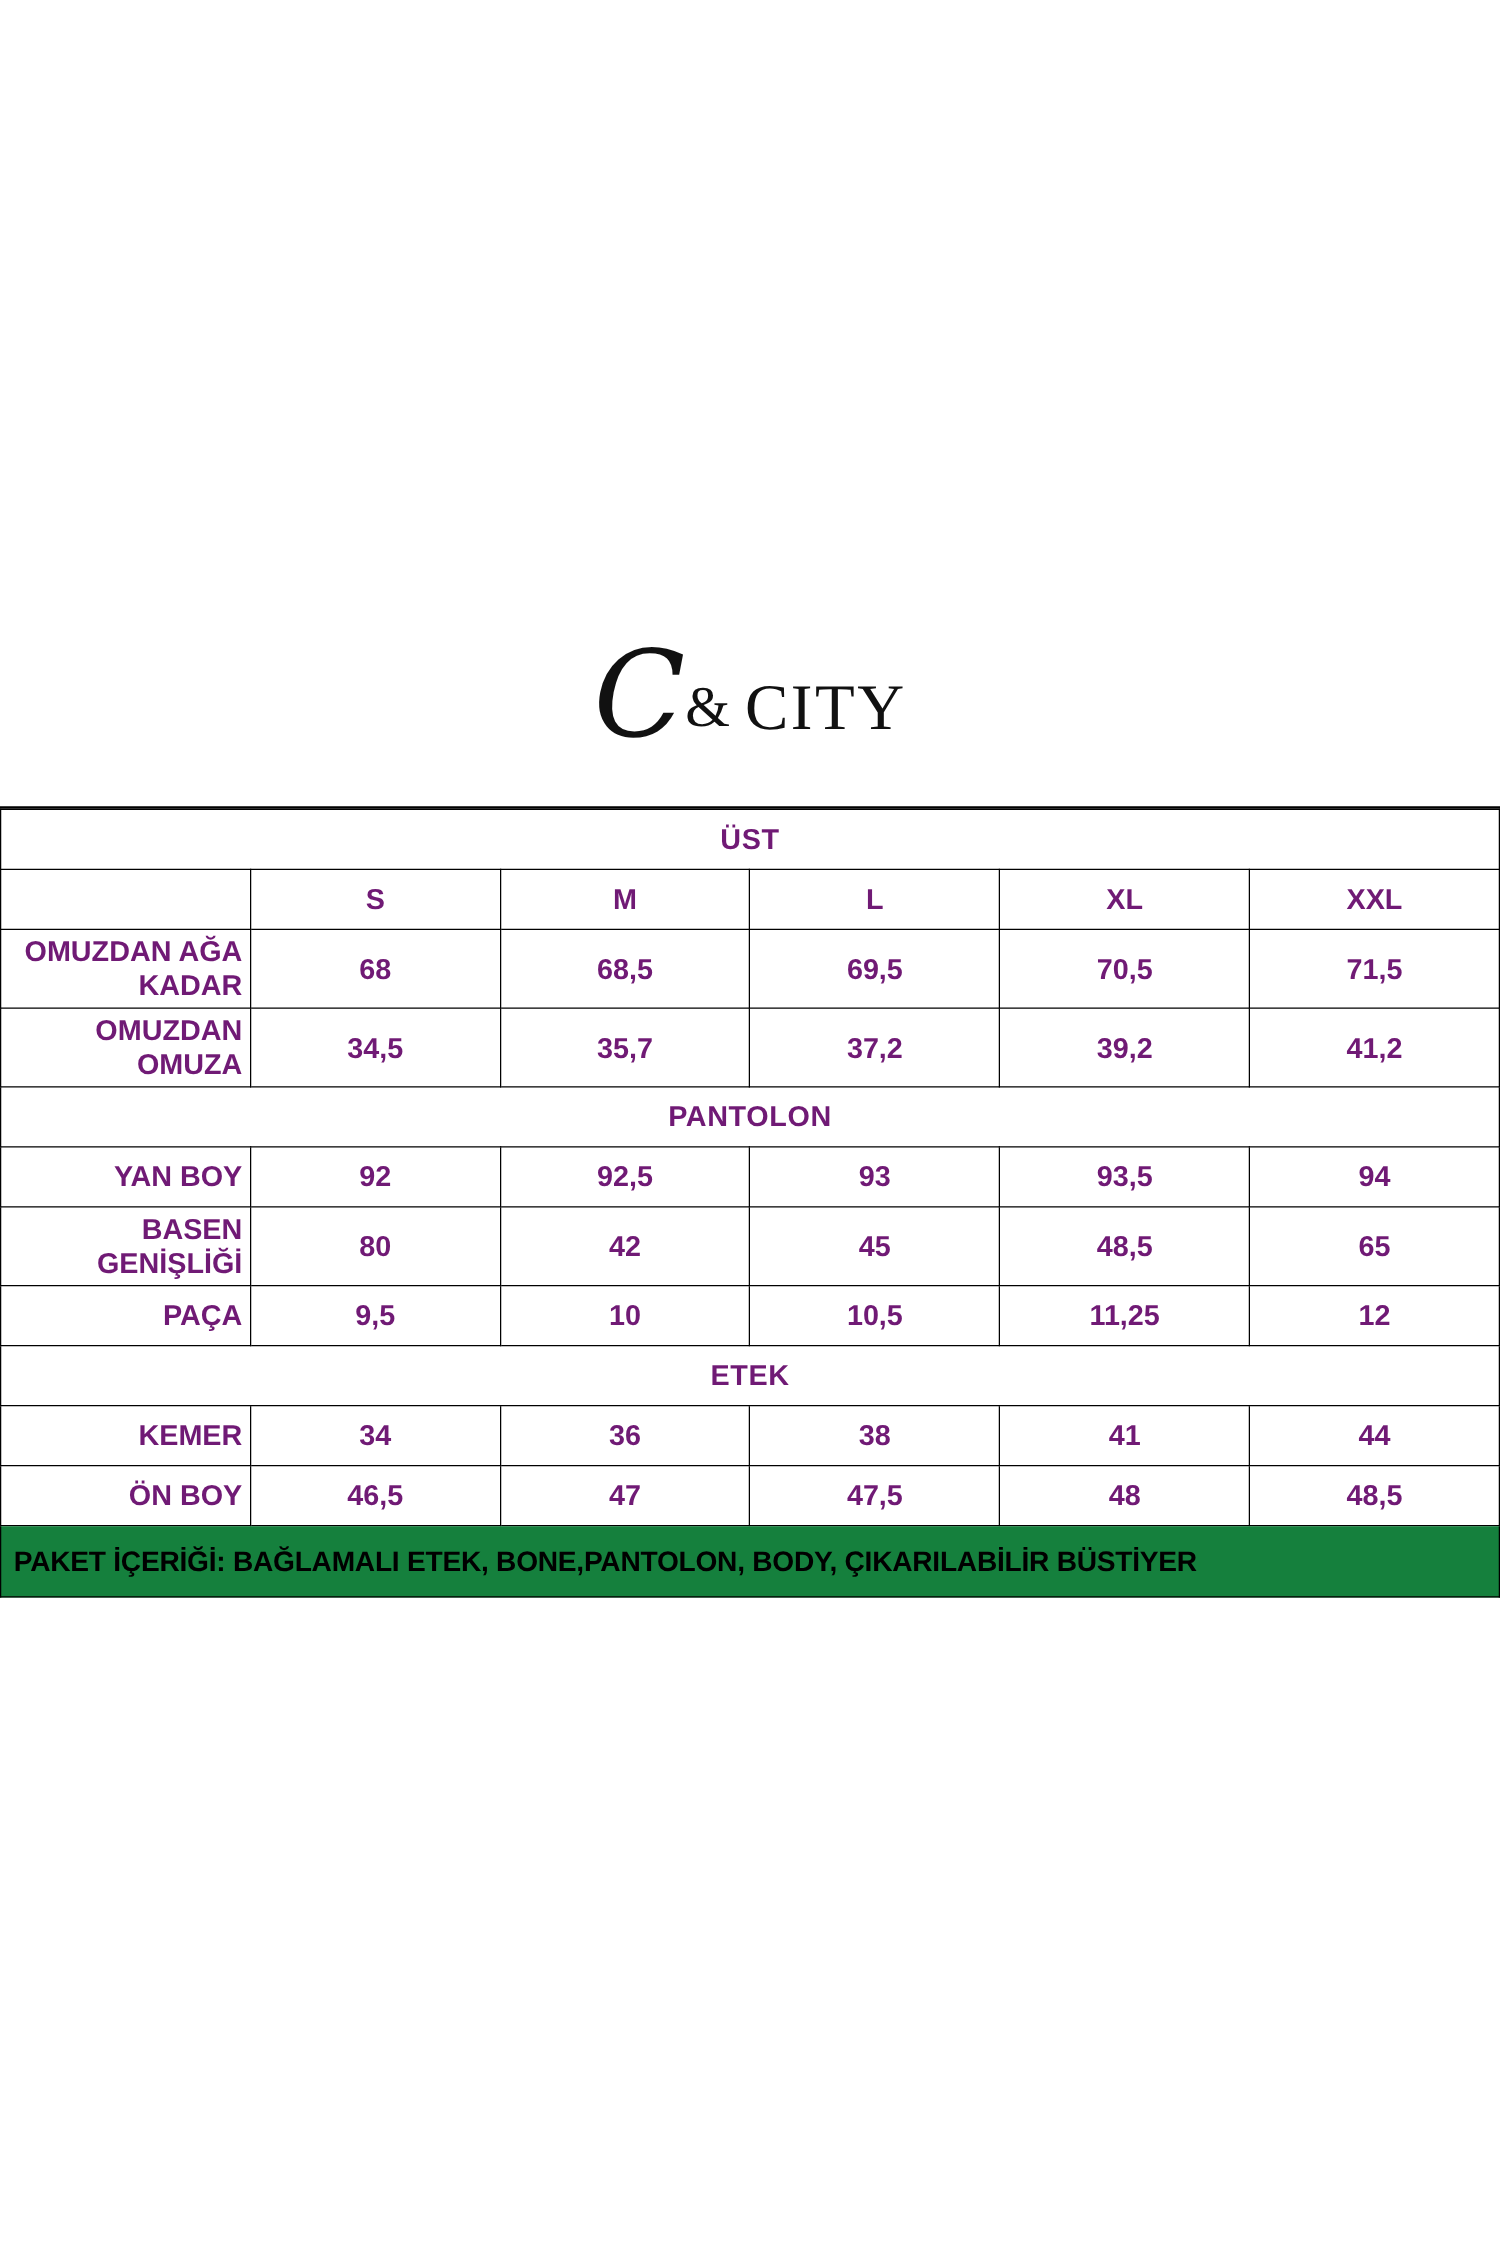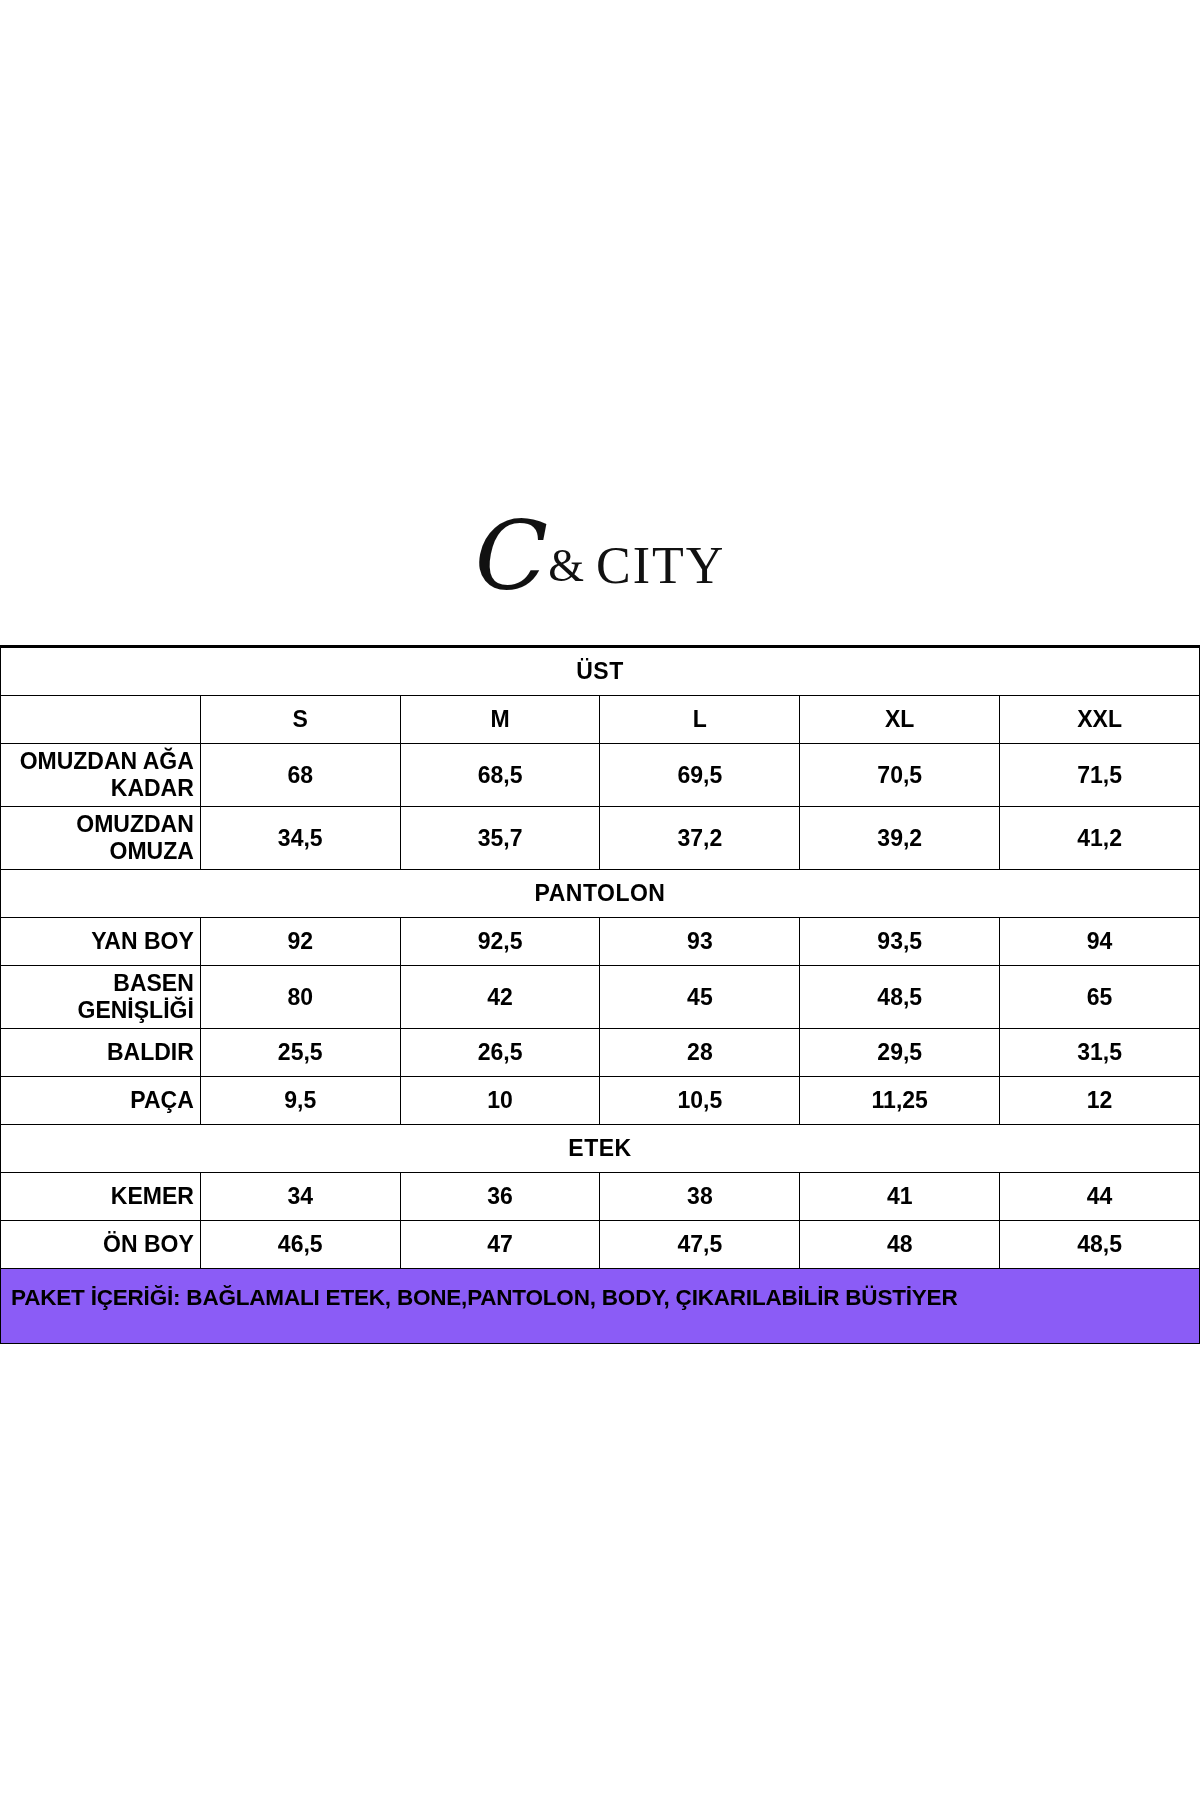--- a/index.html
+++ b/index.html
@@ -78,21 +78,21 @@
     width: 1200px;
     table-layout: fixed;
   }
   table.size-table td {
     border: 1.5px solid #000;
     font-size: 23px;
     font-weight: bold;
     padding: 4px 6px;
     height: 48px;
     box-sizing: border-box;
-    color: #000000;
+    color: #701a75;
     background: #fff;
   }
   td.label-col {
     text-align: right;
     padding-left: 10px;
     width: 470px;
   }
   td.size-col {
     text-align: center;
     width: 146px;
@@ -106,24 +106,24 @@
     border-left: 1.5px solid #000;
     border-right: 1.5px solid #000;
     border-top: 1.5px solid #000;
     border-bottom: 1.5px solid #000;
   }
   .footer-note {
     border: 1.5px solid #000;
     border-top: none;
     font-size: 22.5px;
     font-weight: bold;
-    padding: 16px 8px 32px 10px;
+    padding: 16px 8px 14px 10px;
     letter-spacing: -0.2px;
     white-space: nowrap;
-    background: #8b5cf6;
+    background: #15803d;
   }
 </style>
 </head>
 <body>
 
 <div class="page">
 
   <div class="chart-block">
 
     <div class="logo-area">
@@ -178,28 +178,20 @@
         </tr>
         <tr>
           <td class="label-col">BASEN GENİŞLİĞİ</td>
           <td class="size-col">80</td>
           <td class="size-col">42</td>
           <td class="size-col">45</td>
           <td class="size-col">48,5</td>
           <td class="size-col">65</td>
         </tr>
         <tr>
-          <td class="label-col">BALDIR</td>
-          <td class="size-col">25,5</td>
-          <td class="size-col">26,5</td>
-          <td class="size-col">28</td>
-          <td class="size-col">29,5</td>
-          <td class="size-col">31,5</td>
-        </tr>
-        <tr>
           <td class="label-col">PAÇA</td>
           <td class="size-col">9,5</td>
           <td class="size-col">10</td>
           <td class="size-col">10,5</td>
           <td class="size-col">11,25</td>
           <td class="size-col">12</td>
         </tr>
 
         <tr>
           <td class="section-head" colspan="6">ETEK</td>

